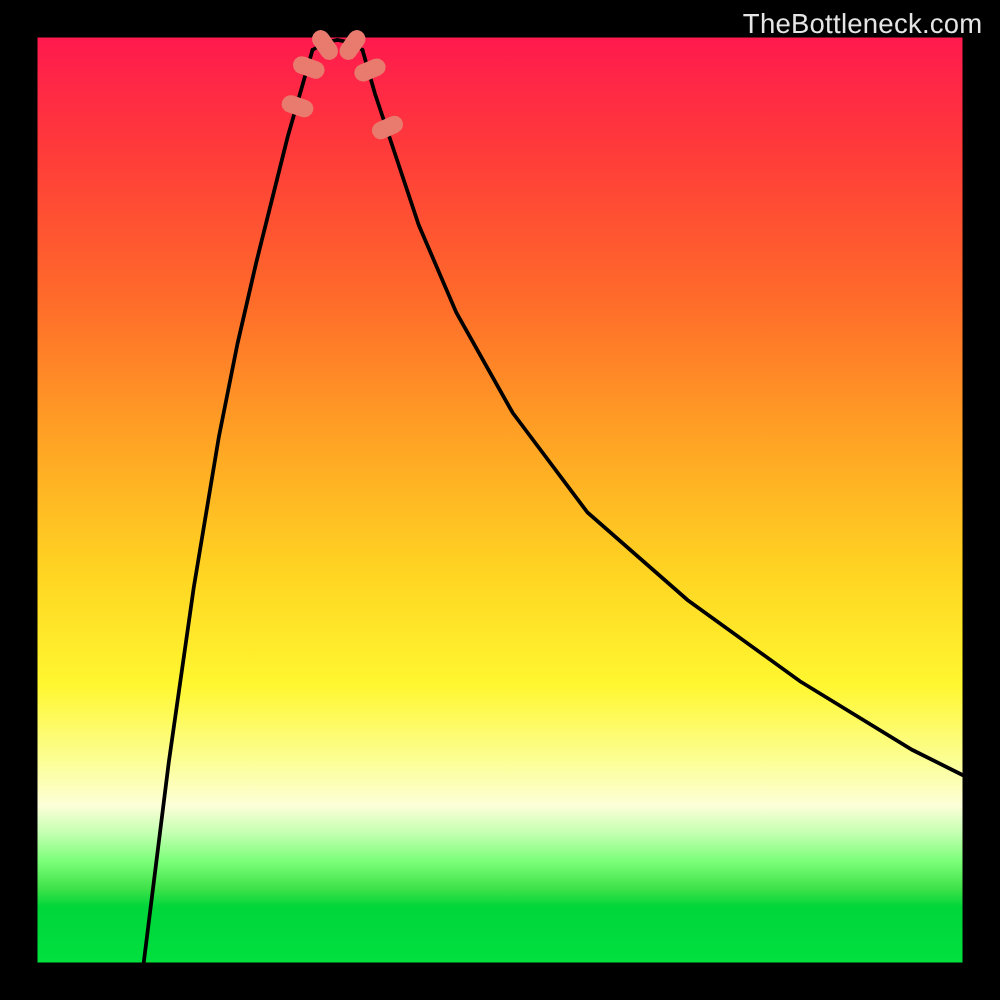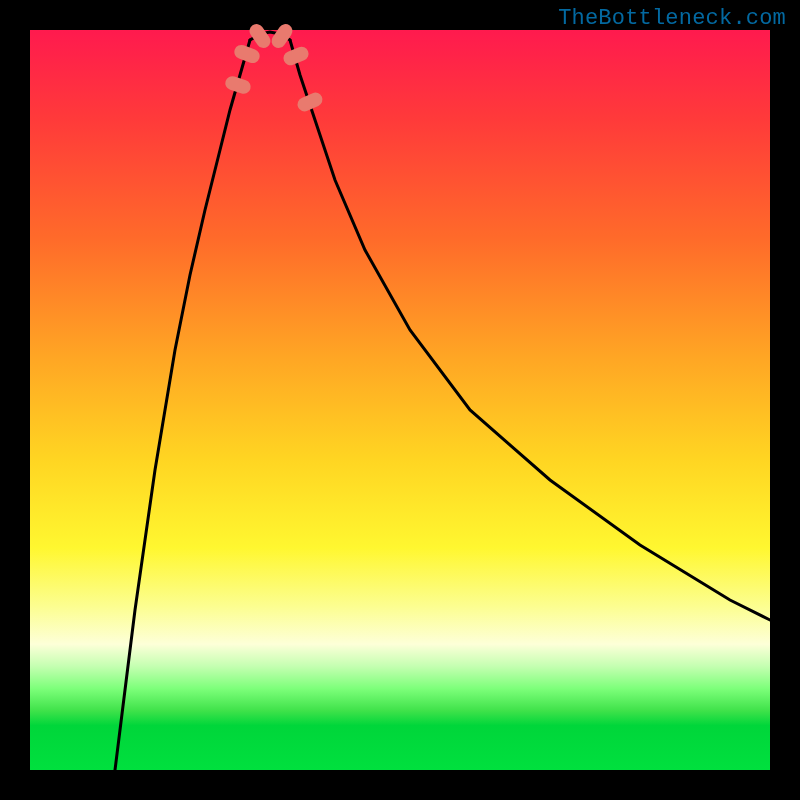--- a/index.html
+++ b/index.html
@@ -37,25 +37,24 @@
       #7dff7a 89%,
       #3fe24a 92%,
       #00d63a 94%,
       #00e03e 100%
     );
   }
   .watermark {
     position: absolute;
     top: 6px;
     right: 14px;
-    color: #0369a1;
+    color: #e5e5e5;
     font-size: 22px;
     letter-spacing: 0.2px;
     user-select: none;
-    font-family: Liberation Mono, monospace;
   }
   svg.curve {
     position: absolute;
     left: 0;
     top: 0;
     width: 740px;
     height: 740px;
     overflow: visible;
   }
   .endpoint {

